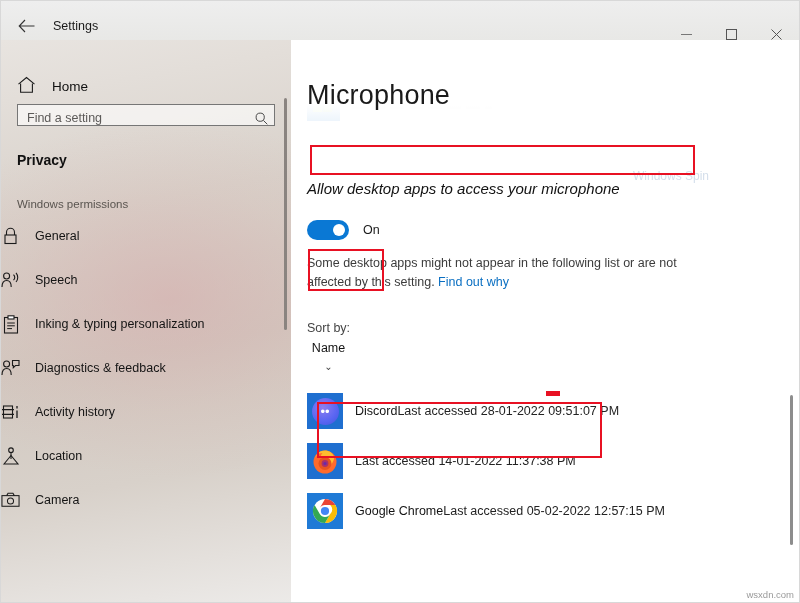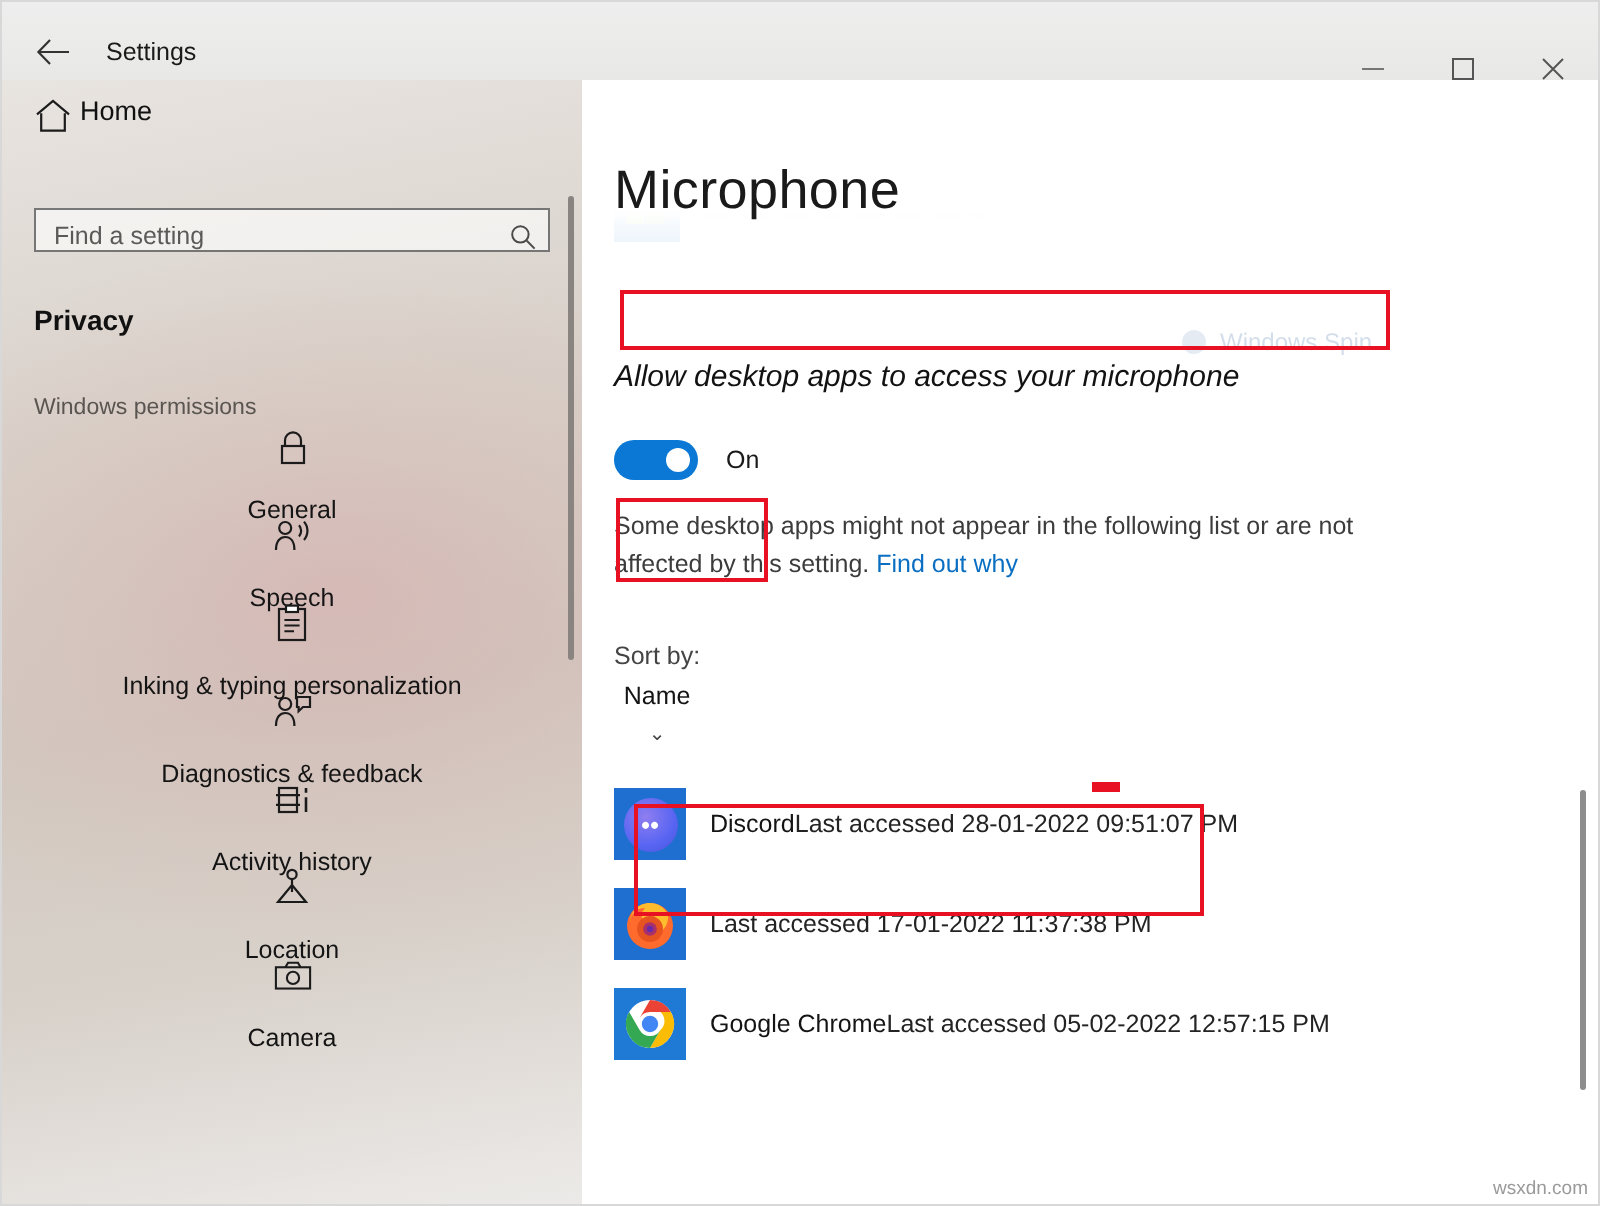--- a/index.html
+++ b/index.html
@@ -71,22 +71,22 @@
     flex: none;
     position: relative;
     background:
       radial-gradient(ellipse 340px 230px at 58% 46%, rgba(214,170,170,0.55) 0%, rgba(214,175,170,0.18) 48%, rgba(255,255,255,0) 78%),
       linear-gradient(170deg, #e8e4e0 0%, #d9d2cb 30%, #d2c9c1 55%, #d8d1ca 76%, #eceae8 100%);
     overflow: hidden;
   }
   .sb-inner { padding: 0; }
 
   .sb-home {
-    display: flex; align-items: flex-start;
-    gap: 4px;
+    display: flex; align-items: flex-end;
+    gap: 16px;
     padding: 0 0 0 16px;
     height: 46px;
     margin-top: 8px;
     cursor: pointer;
   }
   .sb-home .lbl { font-size: 13.5px; color: #111; }
 
   .search-wrap {
     margin: 10px 16px 0 16px;
     height: 22px;
@@ -118,21 +118,20 @@
     padding: 0 0 0 16px;
     margin-top: 30px;
     margin-bottom: 4px;
   }
 
   .sb-item {
     display: flex; align-items: center;
     gap: 15px;
     height: 44px;
     cursor: pointer;
-    flex-direction: column;
   }
   .sb-item .lbl { font-size: 12.5px; color: #141414; }
   .sb-ico {
     width: 19px; height: 19px;
     display: flex; align-items: center; justify-content: center;
     color: #1b1b1b;
     flex: none;
   }
   .sb-ico svg { display: block; }
 
@@ -186,20 +185,21 @@
     position:absolute; left: 340px; top: 2px;
     font-size: 13px; color: #8d8d8d;
   }
   .ghost-row2 {
     position: absolute;
     left: 300px; top: 122px;
     width: 160px; height: 18px;
     color: #c9d6e6; font-size: 12px;
     display:flex; align-items:center; gap:7px;
     opacity:.8;
+    flex-direction:column;
   }
   .ghost-row2 .dot { width:12px;height:12px;border-radius:50%;background:#dfe7f1;}
 
   .header-fade {
     position: absolute;
     left: 0; right: 0; top: 0;
     height: 104px;
     background: linear-gradient(180deg,#fff 0%, #fff 62%, rgba(255,255,255,0.85) 82%, rgba(255,255,255,0) 100%);
     z-index: 4;
     pointer-events: none;
@@ -536,21 +536,21 @@
             <div class="app-icon ic-firefox">
               <svg width="28" height="28" viewBox="0 0 28 28">
                 <circle cx="14" cy="15" r="11.5" fill="#ff6b2c"></circle>
                 <path d="M14 3.5 C8 3.5 4 8 4 13.5 C4 9 7.5 6 11.5 6 C9 8.5 9.5 12 12 13 C14.5 14 16 12 15 9.5 C18 11 19.5 15 18 19 C21.5 17 23.5 13 23 9.5 C21.5 5.8 18 3.5 14 3.5 Z" fill="#ffbd2e"></path>
                 <circle cx="14" cy="16.5" r="6.5" fill="#e8541f"></circle>
                 <circle cx="14" cy="16.5" r="3.4" fill="#a8316b"></circle>
                 <circle cx="14" cy="16.5" r="1.6" fill="#6a2aa8"></circle>
               </svg>
             </div>
             <div class="app-text">
-              <span class="app-sub">Last accessed 17-01-2022 11:37:38 PM</span>
+              <span class="app-sub">Last accessed 14-01-2022 11:37:38 PM</span>
             </div>
           </div>
 
           <div class="app-row">
             <div class="app-icon ic-chrome">
               <svg width="28" height="28" viewBox="0 0 28 28">
                 <circle cx="14" cy="14" r="12" fill="#ffffff"></circle>
                 <path d="M14 2 A12 12 0 0 1 24.4 8 L14 8 A6 6 0 0 0 8.8 11 Z" fill="#ea4335"></path>
                 <path d="M24.4 8 A12 12 0 0 1 14 26 L19.2 17 A6 6 0 0 0 19.2 8 Z" fill="#fbbc05"></path>
                 <path d="M14 26 A12 12 0 0 1 3.6 8 L8.8 17 A6 6 0 0 0 19.2 17 Z" fill="#34a853"></path>

